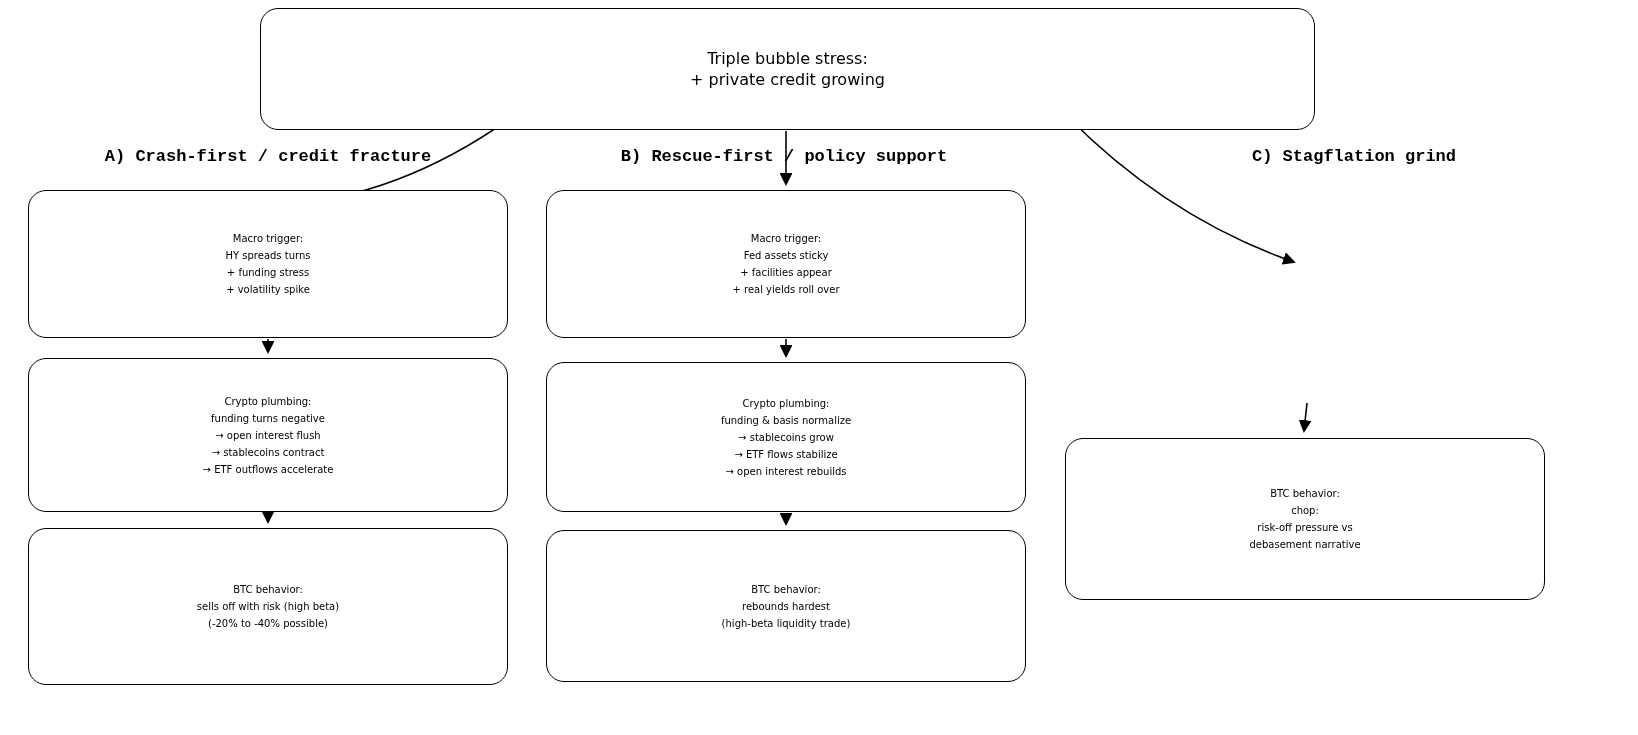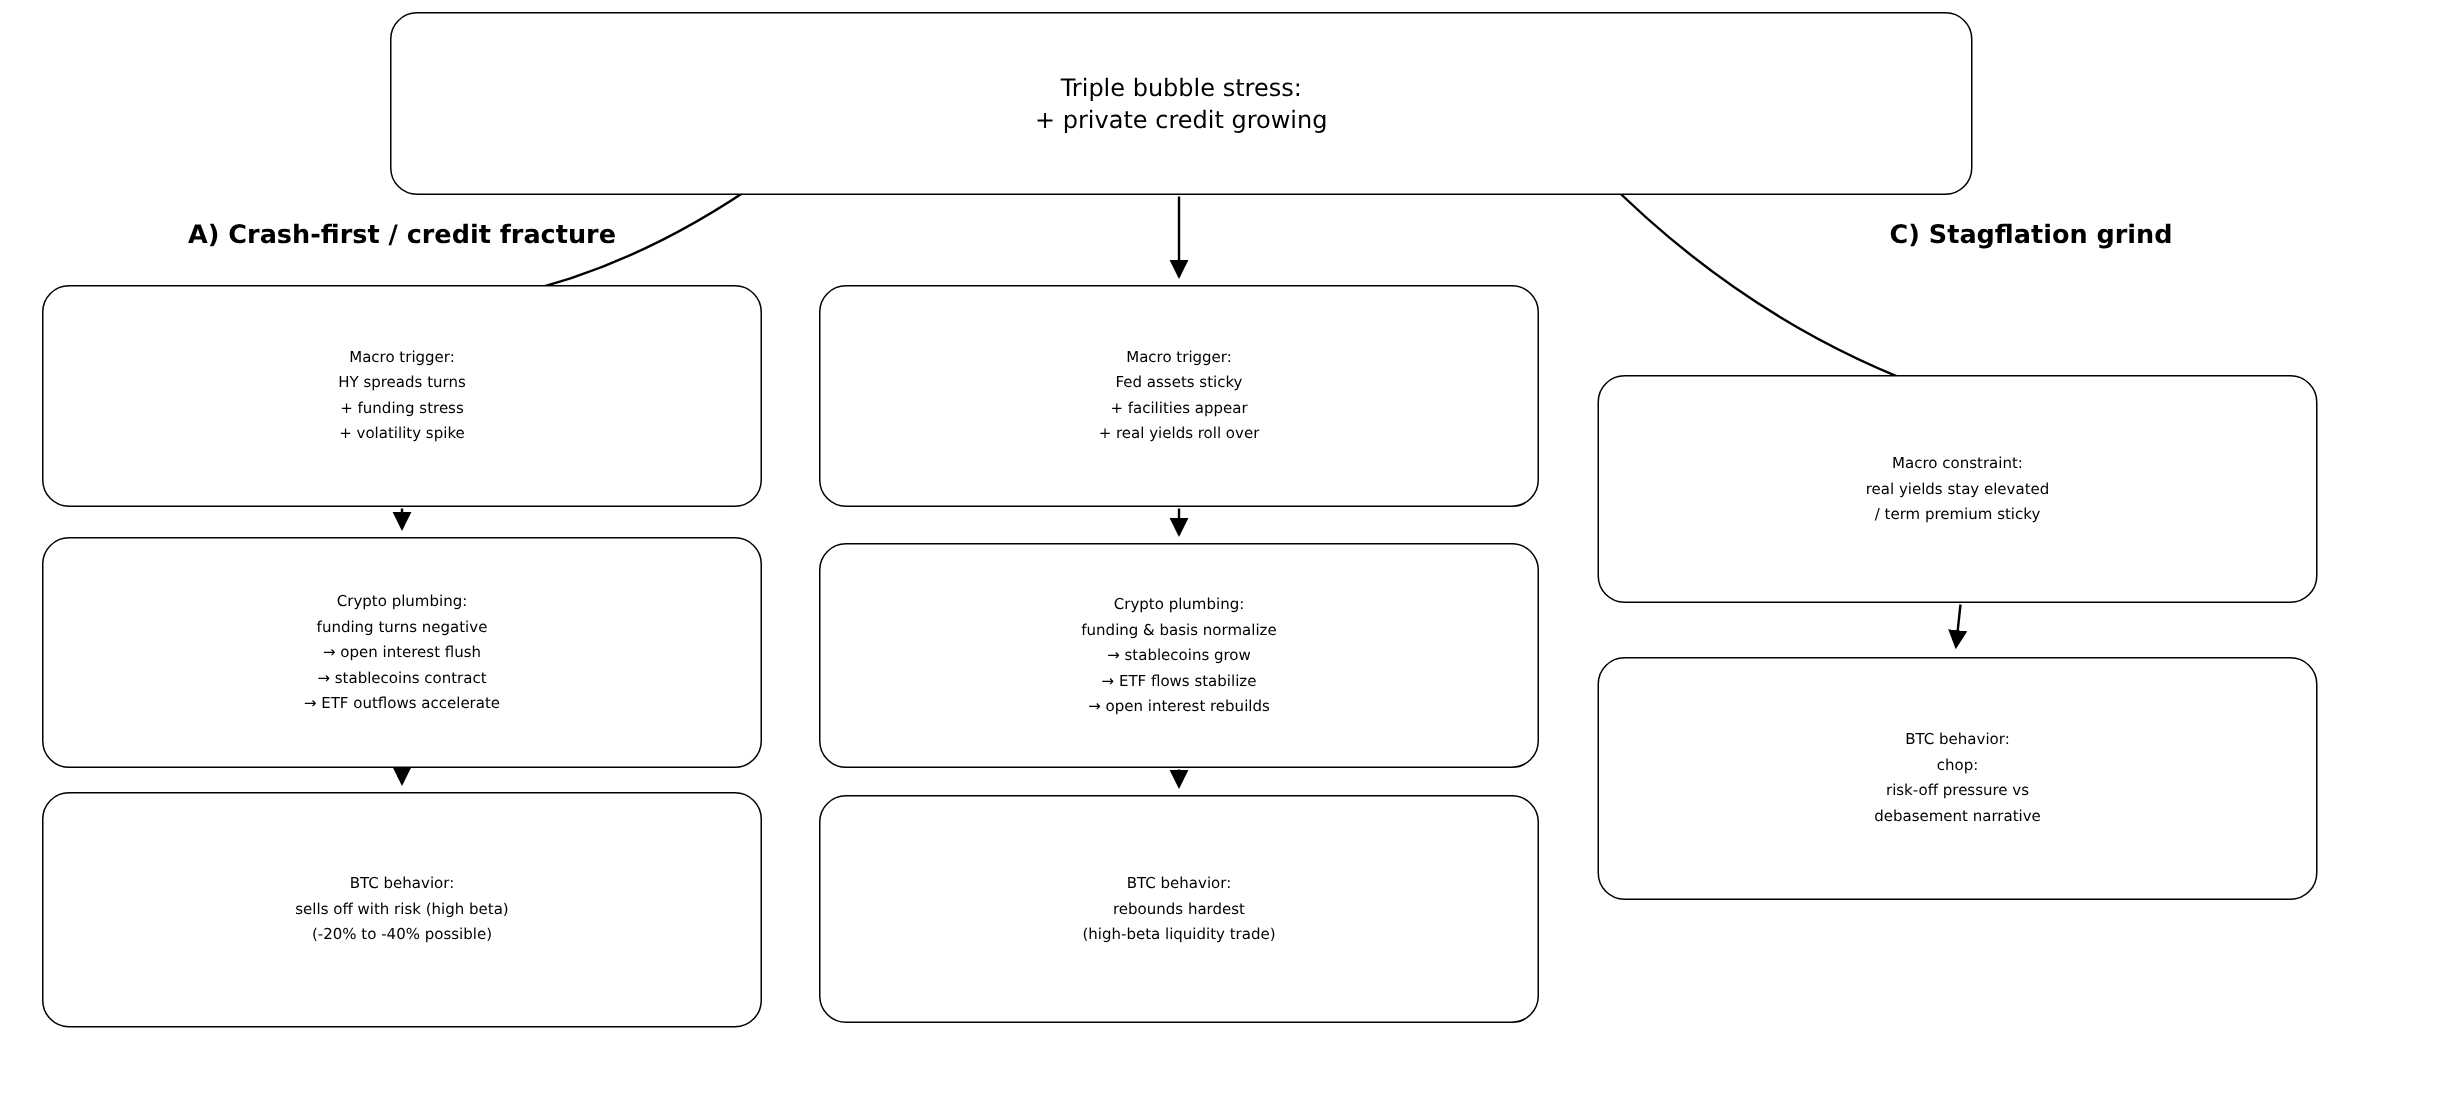--- a/index.html
+++ b/index.html
@@ -45,20 +45,21 @@
     font-size: 16px;
     line-height: 21px;
   }
   .col-header {
     position: absolute;
     transform: translateX(-50%);
     font-size: 17px;
     font-weight: bold;
     white-space: nowrap;
     text-align: left;
+    font-family: Liberation Mono, monospace;
   }
 </style>
 </head>
 <body>
 
 <div id="canvas">
 
   <svg id="arrow-layer" viewBox="0 0 1638 735" xmlns="http://www.w3.org/2000/svg">
     <defs>
       <marker id="arrowhead" viewBox="0 0 10 10" refX="8.5" refY="5" markerWidth="8" markerHeight="8" orient="auto-start-reverse">
@@ -74,20 +75,21 @@
     <path d="M 786 513 L 786 524" fill="none" stroke="#000000" stroke-width="1.6" marker-end="url(#arrowhead)"></path>
     <path d="M 1307 403 L 1304 431" fill="none" stroke="#000000" stroke-width="1.6" marker-end="url(#arrowhead)"></path>
   </svg>
 
   <div class="box root-box" style="left:260px; top:8px; width:1055px; height:122px;">
     <div class="box-line">Triple bubble stress:</div>
     <div class="box-line">+ private credit growing</div>
   </div>
 
   <div class="col-header" style="left:268px; top:147px;">A) Crash-first / credit fracture</div>
+  <div class="col-header" style="left:784px; top:147px;">B) Rescue-first / policy support</div>
   <div class="col-header" style="left:1306px; top:147px;margin-left:48px;">C) Stagflation grind</div>
 
   <div class="box" style="left:28px; top:190px; width:480px; height:148px;">
     <div class="box-line">Macro trigger:</div>
     <div class="box-line">HY spreads turns</div>
     <div class="box-line">+ funding stress</div>
     <div class="box-line">+ volatility spike</div>
   </div>
 
   <div class="box" style="left:28px; top:358px; width:480px; height:154px;">
@@ -118,25 +120,20 @@
     <div class="box-line">→ ETF flows stabilize</div>
     <div class="box-line">→ open interest rebuilds</div>
   </div>
 
   <div class="box" style="left:546px; top:530px; width:480px; height:152px;">
     <div class="box-line">BTC behavior:</div>
     <div class="box-line">rebounds hardest</div>
     <div class="box-line">(high-beta liquidity trade)</div>
   </div>
 
-  <div class="box" style="left:1065px; top:250px; width:480px; height:152px;">
-    <div class="box-line">Macro constraint:</div>
-    <div class="box-line">real yields stay elevated</div>
-    <div class="box-line">/ term premium sticky</div>
-  </div>
 
   <div class="box" style="left:1065px; top:438px; width:480px; height:162px;">
     <div class="box-line">BTC behavior:</div>
     <div class="box-line">chop:</div>
     <div class="box-line">risk-off pressure vs</div>
     <div class="box-line">debasement narrative</div>
   </div>
 
 </div>
 

